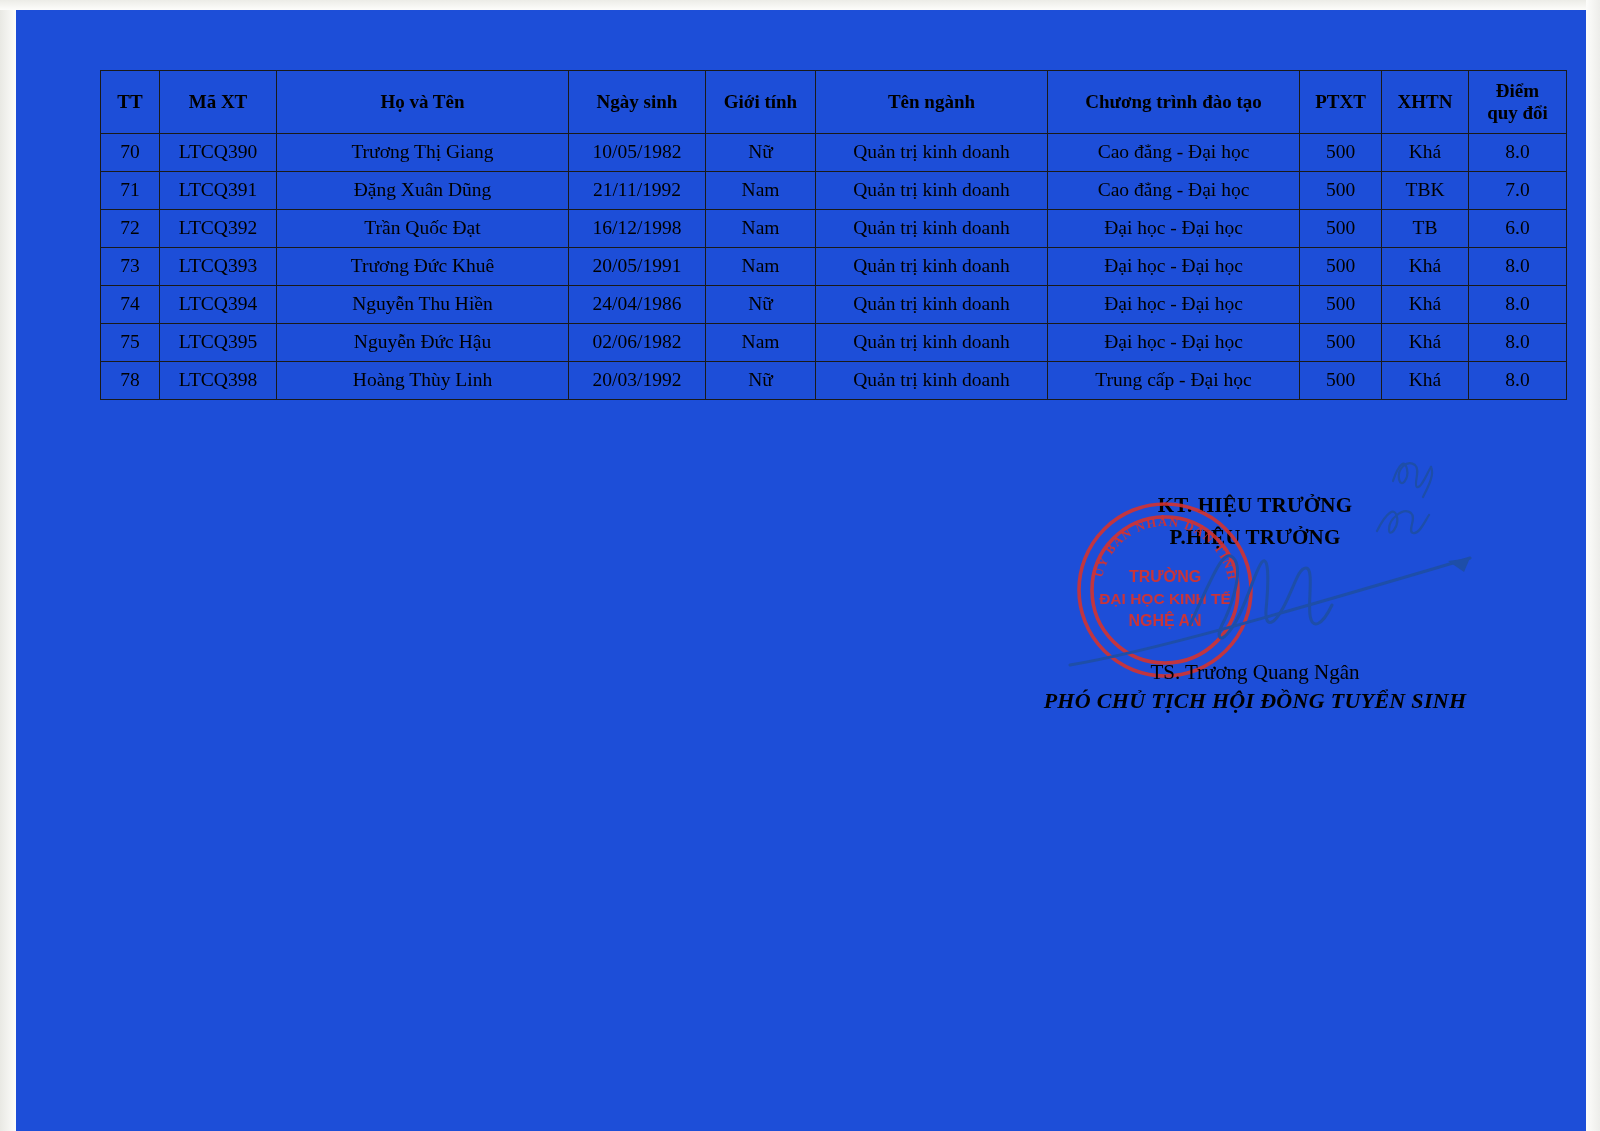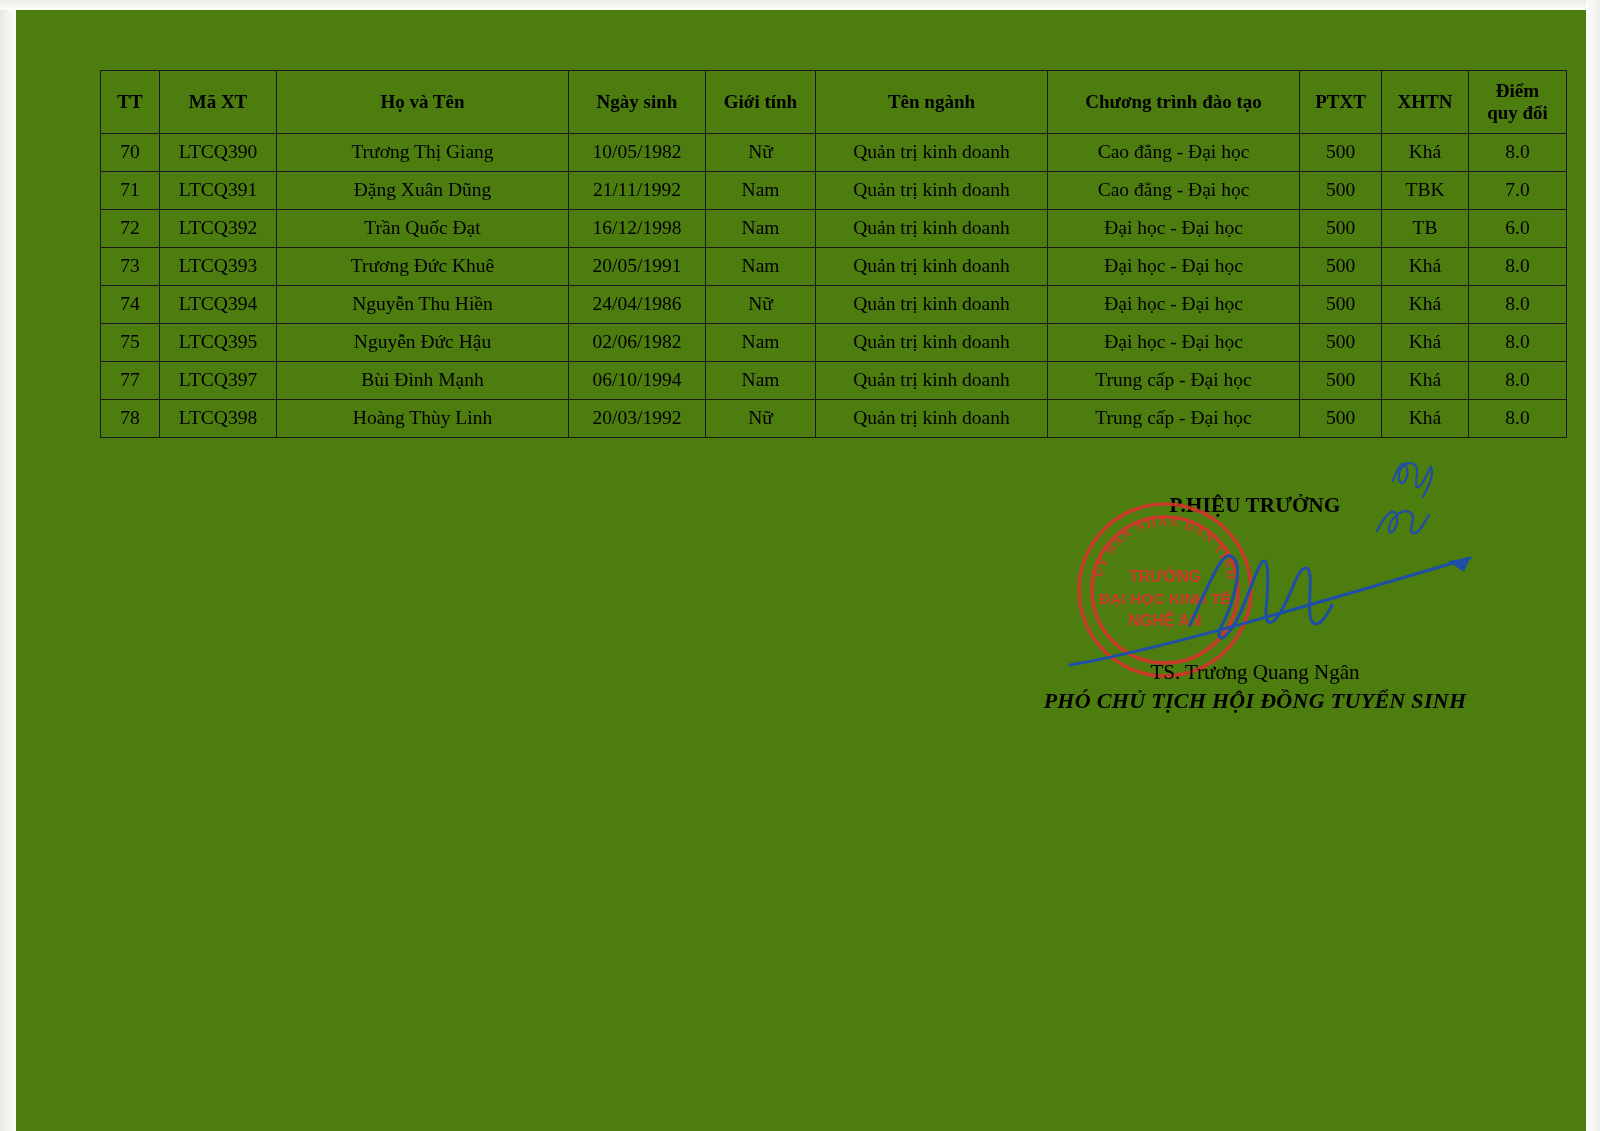--- a/index.html
+++ b/index.html
@@ -13,21 +13,21 @@
     font-family: "Liberation Serif", serif;
     color: #000000;
     position: relative;
     overflow: hidden;
   }
   .page {
     position: absolute;
     left: 0; top: 0;
     width: 1600px;
     height: 1131px;
-    background: #4d7c0f;
+    background: #1d4ed8;
   }
   
   .scan-edge-left {
     position: absolute;
     left: 0; top: 0;
     width: 16px; height: 1131px;
     background: linear-gradient(to right, #e9e9e4, #fdfdfb);
   }
   .scan-edge-top {
     position: absolute;
@@ -249,47 +249,36 @@
         <td class="c-ten">Nguyễn Đức Hậu</td>
         <td class="c-ngaysinh">02/06/1982</td>
         <td class="c-gioitinh">Nam</td>
         <td class="c-tennganh">Quản trị kinh doanh</td>
         <td class="c-ctdt">Đại học - Đại học</td>
         <td class="c-ptxt">500</td>
         <td class="c-xhtn">Khá</td>
         <td class="c-diem">8.0</td>
       </tr>
       <tr>
-        <td class="c-tt">77</td>
-        <td class="c-ma">LTCQ397</td>
-        <td class="c-ten">Bùi Đình Mạnh</td>
-        <td class="c-ngaysinh">06/10/1994</td>
-        <td class="c-gioitinh">Nam</td>
-        <td class="c-tennganh">Quản trị kinh doanh</td>
-        <td class="c-ctdt">Trung cấp - Đại học</td>
-        <td class="c-ptxt">500</td>
-        <td class="c-xhtn">Khá</td>
-        <td class="c-diem">8.0</td>
-      </tr>
-      <tr>
         <td class="c-tt">78</td>
         <td class="c-ma">LTCQ398</td>
         <td class="c-ten">Hoàng Thùy Linh</td>
         <td class="c-ngaysinh">20/03/1992</td>
         <td class="c-gioitinh">Nữ</td>
         <td class="c-tennganh">Quản trị kinh doanh</td>
         <td class="c-ctdt">Trung cấp - Đại học</td>
         <td class="c-ptxt">500</td>
         <td class="c-xhtn">Khá</td>
         <td class="c-diem">8.0</td>
       </tr>
     </tbody>
   </table>
 
   <div class="sign-block">
+    <div class="sign-line">KT. HIỆU TRƯỞNG</div>
     <div class="sign-line">P.HIỆU TRƯỞNG</div>
   </div>
 
   <div class="stamp">
     <svg width="180" height="180" viewBox="0 0 180 180" xmlns="http://www.w3.org/2000/svg">
       <g fill="none" stroke="#d8322c" stroke-width="3.6" opacity="0.88">
         <circle cx="90" cy="90" r="86"></circle>
         <circle cx="90" cy="90" r="73"></circle>
       </g>
       <path id="stamparc" d="M 26,90 A 64,64 0 0 1 154,90" fill="none" stroke="none"></path>

